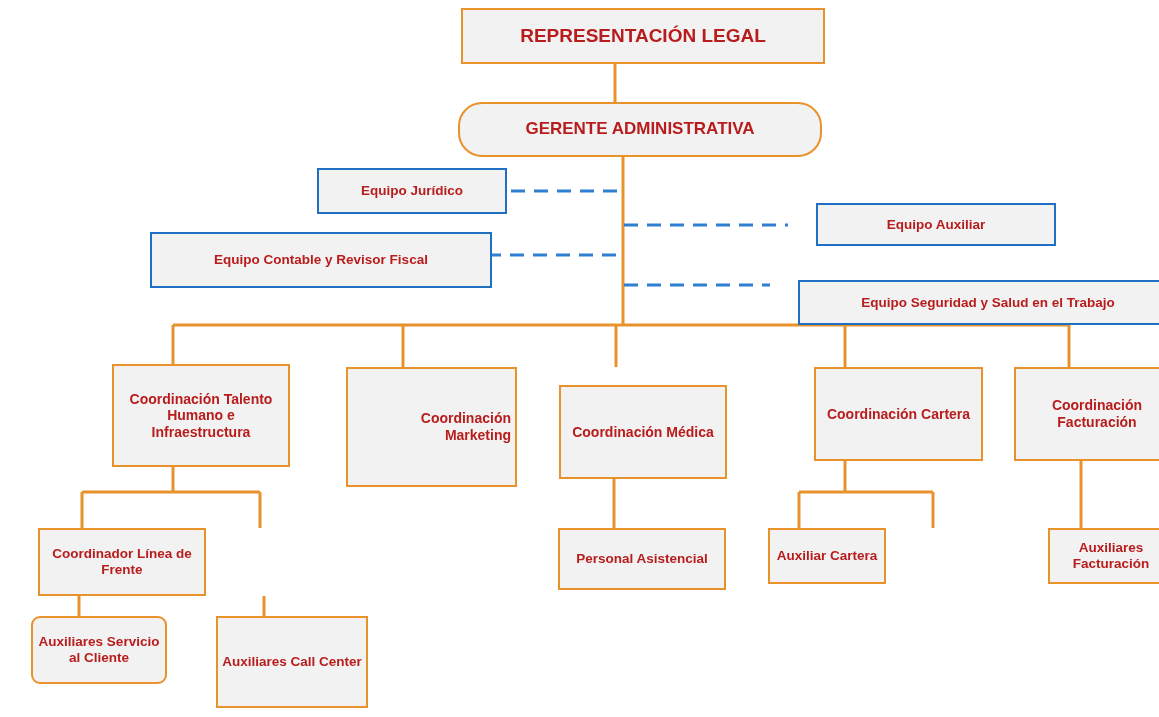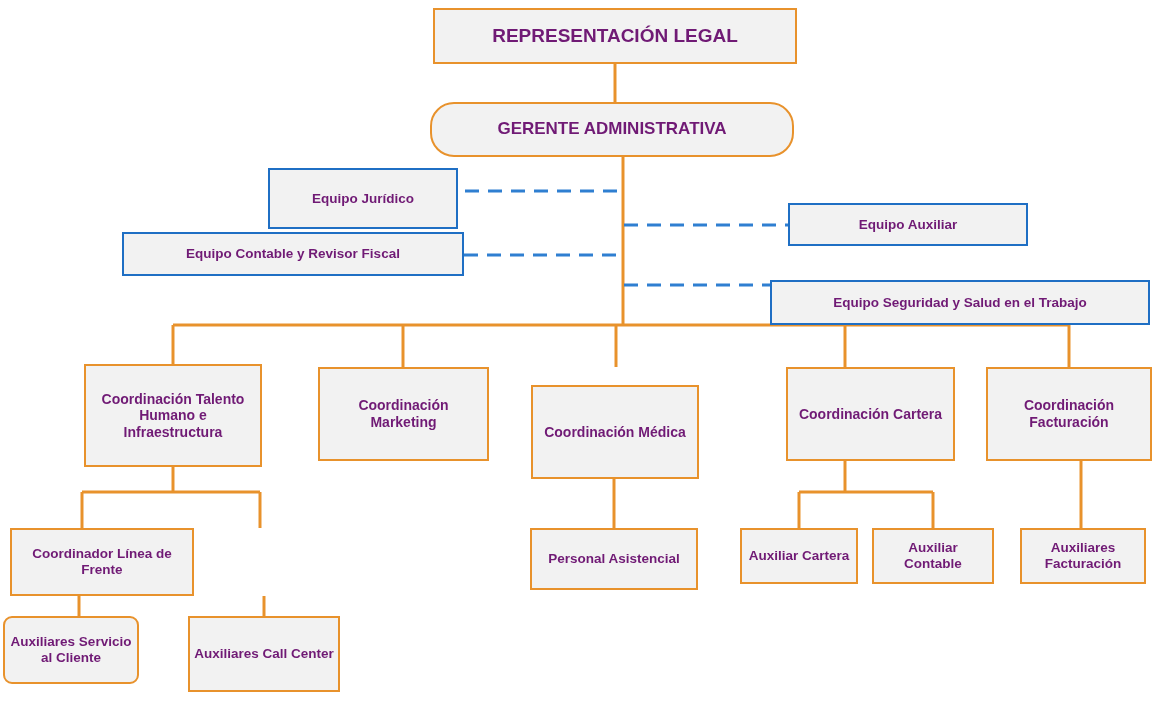--- a/index.html
+++ b/index.html
@@ -26,26 +26,27 @@
   }
   .node {
     position: absolute;
     box-sizing: border-box;
     background: #f2f2f2;
     border: 2px solid #e8922c;
     display: flex;
     align-items: center;
     justify-content: center;
     text-align: center;
-    color: #701a75;
+    color: #b91c1c;
     font-size: 14px;
     font-weight: bold;
     line-height: 1.18;
     padding: 2px 4px;
     z-index: 2;
+    margin-left: 28px;
   }
   .node.root {
     font-size: 19px;
   }
   .node.level2 {
     font-size: 17px;
     border-radius: 24px;
   }
   .node.staff {
     background: #f2f2f2;
@@ -94,46 +95,45 @@
     <line x1="799" y1="492" x2="799" y2="528" stroke="#e8922c" stroke-width="3"></line>
     <line x1="933" y1="492" x2="933" y2="528" stroke="#e8922c" stroke-width="3"></line>
 
     <line x1="1081" y1="461" x2="1081" y2="528" stroke="#e8922c" stroke-width="3"></line>
   </svg>
 
   <div class="node root" style="left:433px; top:8px; width:364px; height:56px;">REPRESENTACIÓN LEGAL</div>
 
   <div class="node level2" style="left:430px; top:102px; width:364px; height:55px;">GERENTE ADMINISTRATIVA</div>
 
-  <div class="node staff" style="left:268px; top:168px; width:190px; height:61px;">Equipo Jurídico</div>
+  <div class="node staff" style="left:289px; top:168px; width:190px; height:46px;">Equipo Jurídico</div>
 
   <div class="node staff" style="left:788px; top:203px; width:240px; height:43px;">Equipo Auxiliar</div>
 
-  <div class="node staff" style="left:122px; top:232px; width:342px; height:44px;">Equipo Contable y Revisor Fiscal</div>
+  <div class="node staff" style="left:122px; top:232px; width:342px; height:56px;">Equipo Contable y Revisor Fiscal</div>
 
   <div class="node staff" style="left:770px; top:280px; width:380px; height:45px;">Equipo Seguridad y Salud en el Trabajo</div>
 
   <div class="node" style="left:84px; top:364px; width:178px; height:103px;">Coordinación Talento Humano e Infraestructura</div>
 
-  <div class="node" style="left:318px; top:367px; width:171px; height:94px;">Coordinación Marketing</div>
+  <div class="node" style="left:318px; top:367px; width:171px; height:120px;text-align:right;">Coordinación Marketing</div>
 
   <div class="node" style="left:531px; top:385px; width:168px; height:94px;text-align:right;">Coordinación Médica</div>
 
   <div class="node" style="left:786px; top:367px; width:169px; height:94px;">Coordinación Cartera</div>
 
   <div class="node" style="left:986px; top:367px; width:166px; height:94px;">Coordinación Facturación</div>
 
-  <div class="node small" style="left:10px; top:528px; width:184px; height:68px;">Coordinador Línea de Frente</div>
+  <div class="node small" style="left:10px; top:528px; width:168px; height:68px;">Coordinador Línea de Frente</div>
 
 
   <div class="node small" style="left:530px; top:528px; width:168px; height:62px;">Personal Asistencial</div>
 
   <div class="node small" style="left:740px; top:528px; width:118px; height:56px;">Auxiliar Cartera</div>
 
-  <div class="node small" style="left:872px; top:528px; width:122px; height:56px;">Auxiliar Contable</div>
 
   <div class="node small" style="left:1020px; top:528px; width:126px; height:56px;">Auxiliares Facturación</div>
 
   <div class="node small" style="left:3px; top:616px; width:136px; height:68px;border-radius:9px;">Auxiliares Servicio al Cliente</div>
 
-  <div class="node small" style="left:188px; top:616px; width:152px; height:76px;">Auxiliares Call Center</div>
+  <div class="node small" style="left:188px; top:616px; width:152px; height:92px;">Auxiliares Call Center</div>
 
 </div>
 
 </body></html>

